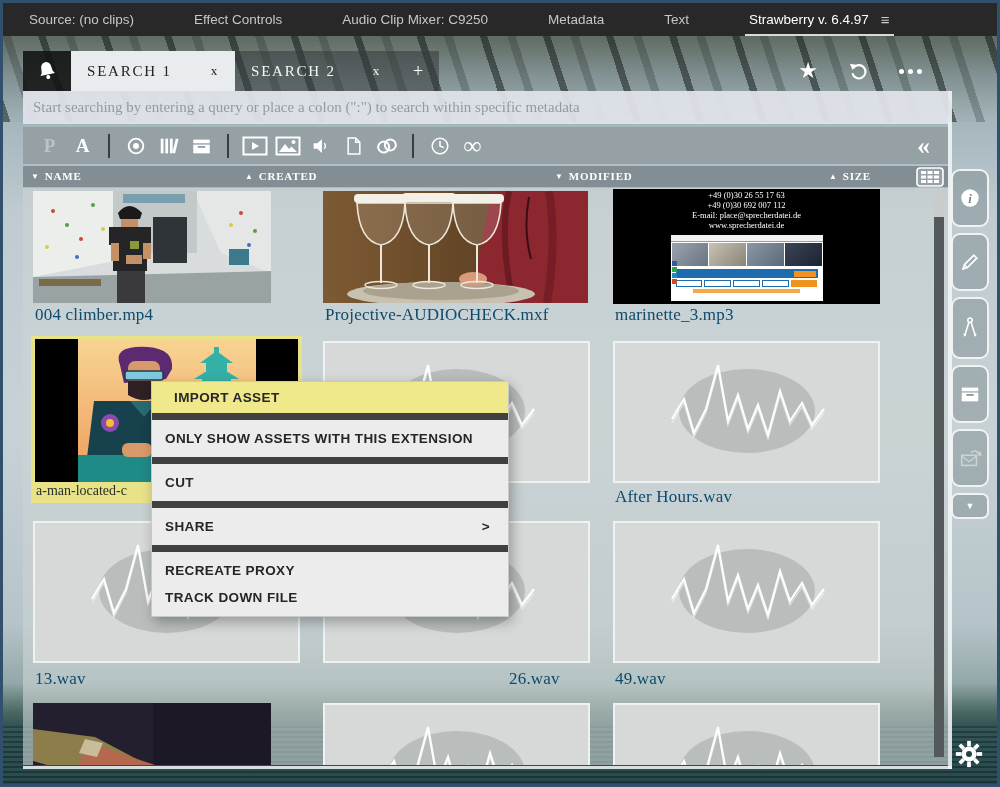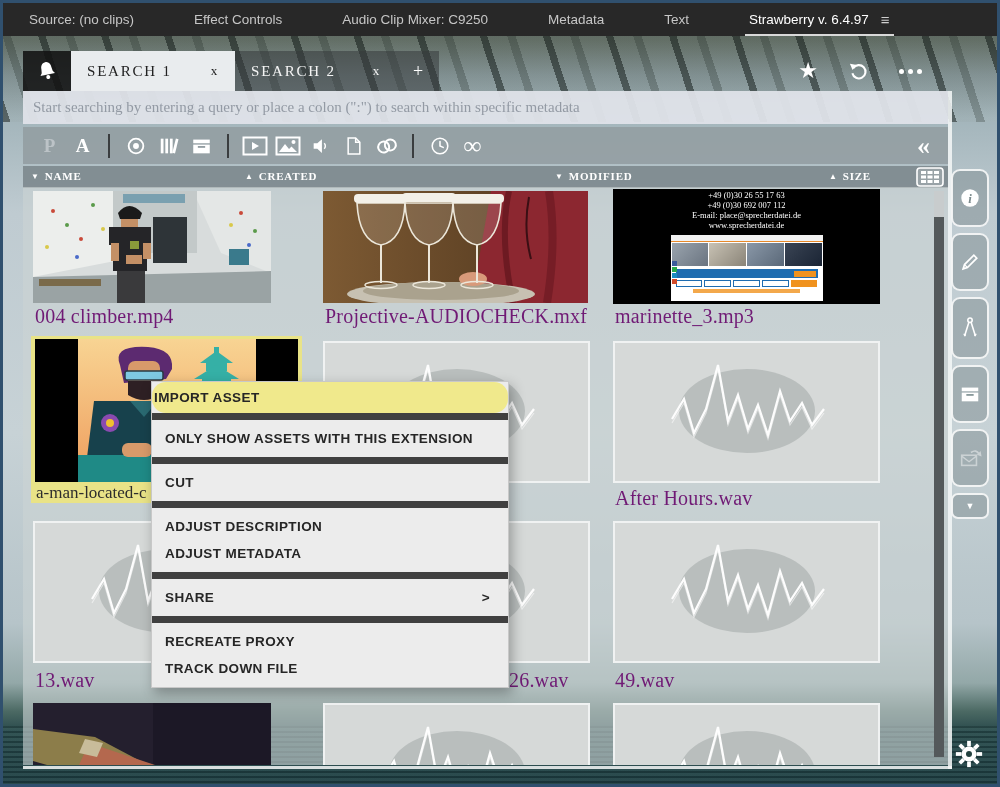--- a/index.html
+++ b/index.html
@@ -50,25 +50,25 @@
   .headrow{height:22px;margin-top:2px;background:rgba(128,139,144,.95);position:relative;color:#fff;
     font-size:11px;font-weight:bold;letter-spacing:.8px;}
   .hcol{position:absolute;top:4px;display:flex;gap:5px;align-items:center;}
   .tri{font-size:8px;}
   .gridicon{position:absolute;right:4px;top:1px;}
   
   .grid{position:absolute;left:0;top:136px;width:100%;height:578px;background:rgba(203,211,212,.62);overflow:hidden;}
   .tile{position:absolute;}
   .gray-tile{background:#d6d9d8;border:2px solid #f0f2f2;box-sizing:border-box;display:flex;
     align-items:center;justify-content:center;overflow:hidden;}
-  .label{position:absolute;font-size:20px;color:#701a75;letter-spacing:.2px;white-space:nowrap;}
+  .label{position:absolute;font-size:17px;color:#0c4a6e;letter-spacing:.2px;white-space:nowrap;}
   .sel-tile{position:absolute;background:#e9e387;}
   .sel-thumb{position:absolute;left:4px;top:3px;width:263px;height:143px;background:#000;
     display:flex;align-items:center;justify-content:center;}
-  .sel-label{position:absolute;left:5px;top:147px;font-size:17px;color:#2d2d2d;}
+  .sel-label{position:absolute;left:5px;top:147px;font-size:14px;color:#2d2d2d;}
   .scrollbar{position:absolute;left:911px;top:140px;width:10px;height:566px;background:#54595b;}
   .scrollthumb{width:100%;height:26px;background:#c8cccd;}
   
   .m-art{background:#000;position:relative;overflow:hidden;width:267px;height:115px;}
   .m-line{color:#fff;font-size:8.5px;line-height:10px;text-align:center;}
   .m-site{position:absolute;left:50%;transform:translateX(-50%);top:46px;width:152px;height:66px;background:#fff;}
   .m-head{height:6px;background:#f2f2f2;border-bottom:1px solid #e88a2a;}
   .m-photos{display:flex;height:23px;gap:1px;padding:1px;}
   .m-photos i{flex:1;}
   .m-bluebar{height:9px;background:#1e6cb0;margin:2px 5px;position:relative;}
@@ -84,21 +84,21 @@
   .sbtn{width:38px;border-radius:9px;background:rgba(125,140,143,.5);border:2px solid rgba(255,255,255,.85);
     box-sizing:border-box;display:flex;align-items:center;justify-content:center;margin-bottom:6px;}
   .gear{position:absolute;left:951px;top:736px;z-index:12;}
   
   .menu{position:absolute;left:148px;top:378px;width:358px;background:#ececec;border:1px solid #c8c8c8;
     box-shadow:3px 5px 12px rgba(0,0,0,.3);z-index:50;font-weight:bold;color:#262626;font-size:13.5px;
     letter-spacing:.4px;box-sizing:border-box;}
   .mgroup{border-top:7px solid #404040;padding:5px 0;}
   .mgroup.first{border-top:0;padding:0;}
   .mitem{padding:6px 13px;}
-  .mitem.hl{background:#f0e98c;padding:8px 2px;border-radius:14px;}
+  .mitem.hl{background:#f0e98c;padding:8px 22px;}
   .mitem.share{display:flex;justify-content:space-between;align-items:center;padding-right:18px;}
 </style>
 </head>
 <body>
 
 <div class="screen">
   <div class="bg"></div>
   <div class="bridge"></div>
   <div class="sea"></div>
 
@@ -584,24 +584,20 @@
     <div class="mgroup first">
       <div class="mitem hl">IMPORT ASSET</div>
     </div>
     <div class="mgroup">
       <div class="mitem">ONLY SHOW ASSETS WITH THIS EXTENSION</div>
     </div>
     <div class="mgroup">
       <div class="mitem">CUT</div>
     </div>
     <div class="mgroup">
-      <div class="mitem">ADJUST DESCRIPTION</div>
-      <div class="mitem">ADJUST METADATA</div>
-    </div>
-    <div class="mgroup">
       <div class="mitem share">
         <span>SHARE</span>
         <span>&gt;</span>
       </div>
     </div>
     <div class="mgroup">
       <div class="mitem">RECREATE PROXY</div>
       <div class="mitem">TRACK DOWN FILE</div>
     </div>
   </div>

